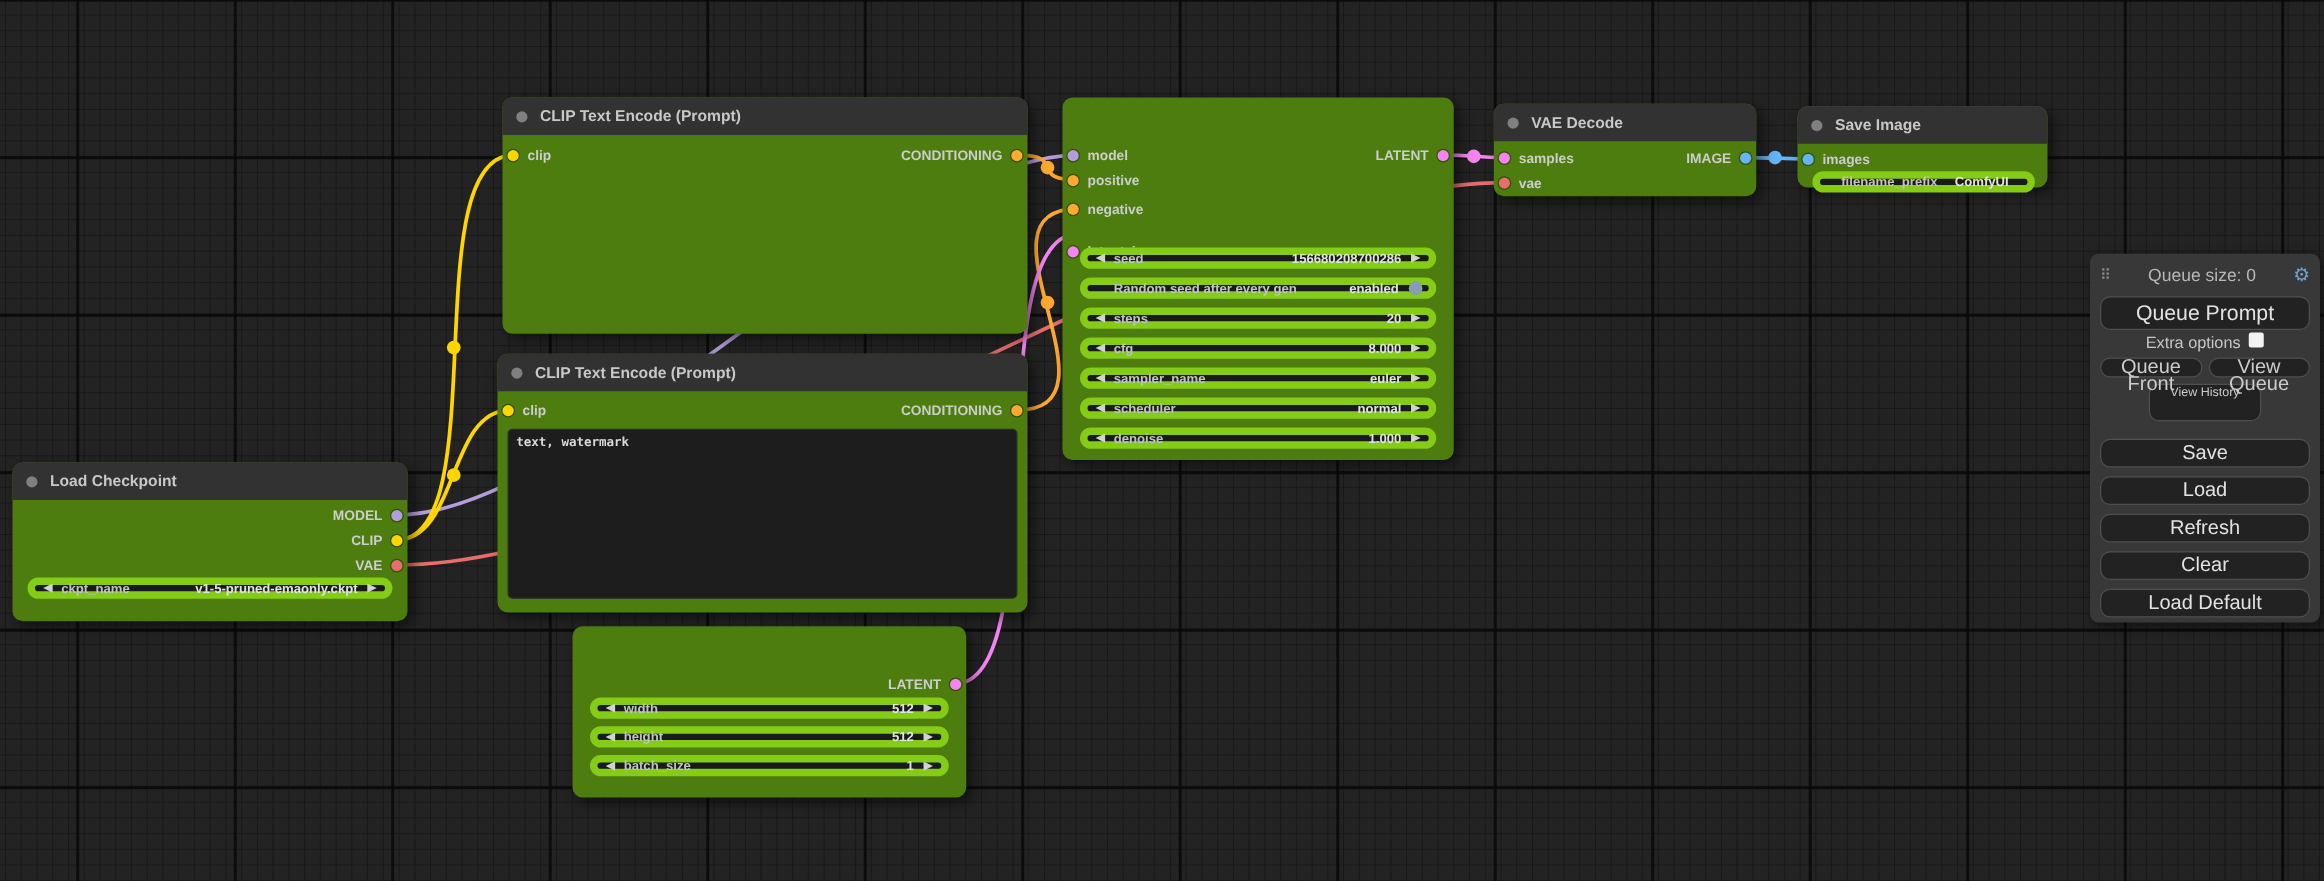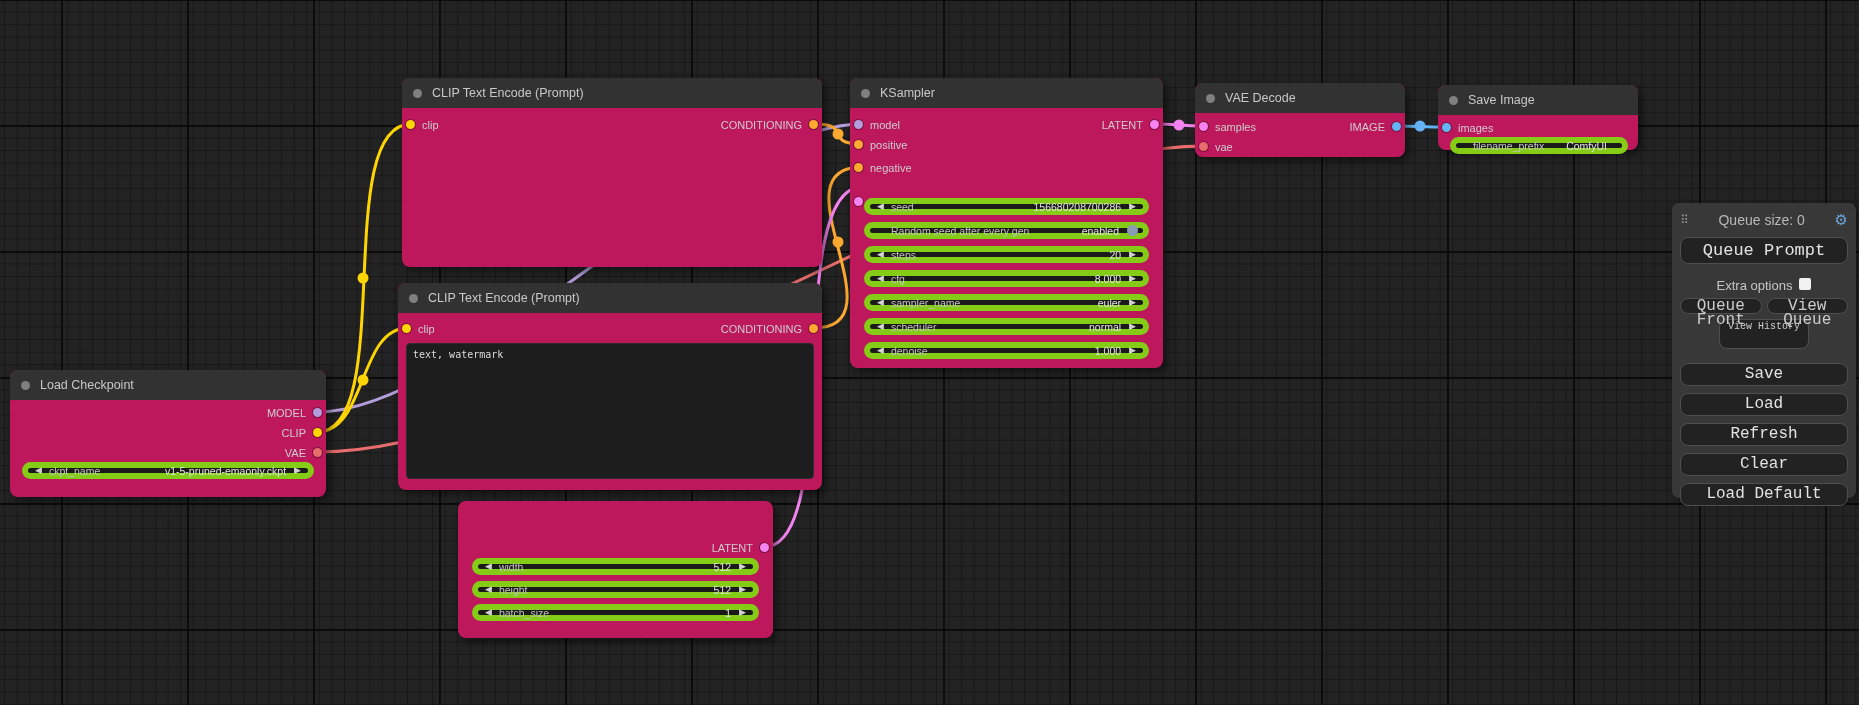--- a/index.html
+++ b/index.html
@@ -11,22 +11,23 @@
       linear-gradient(to right, rgba(8,8,8,.85) 0 2px, transparent 2px),
       linear-gradient(to bottom, rgba(8,8,8,.85) 0 2px, transparent 2px),
       linear-gradient(to right, rgba(16,16,16,.55) 0 1px, transparent 1px),
       linear-gradient(to bottom, rgba(16,16,16,.55) 0 1px, transparent 1px);
     background-size:126px 126px,126px 126px,12.6px 12.6px,12.6px 12.6px;
     background-position:61px -1px,61px -1px,4px -1px,4px -1px;
   }
   .wires{position:absolute;left:0;top:0;z-index:1;}
   .wires path{fill:none;stroke-width:3;stroke-linecap:round;}
   .node{
-    position:absolute;z-index:2;background:#be185d;border-radius:8px;
+    position:absolute;z-index:2;background:#4d7c0f;border-radius:8px;
     box-shadow:4px 4px 10px rgba(0,0,0,.5);
+    font-weight:bold;
   }
   .node-title{
     height:30px;background:#323232;border-radius:8px 8px 0 0;
     display:flex;align-items:center;gap:10px;padding:0 11px;
     color:#c8c8c8;font-size:12.5px;
   }
   .title-dot{width:9px;height:9px;border-radius:50%;background:#808080;flex:none;}
   .port{position:absolute;display:flex;align-items:center;gap:7px;height:13px;
     font-size:11px;color:#cdcdcd;white-space:nowrap;}
   .port.in{left:4px;}
@@ -52,24 +53,24 @@
     position:absolute;left:1672px;top:203px;width:184px;height:295px;z-index:3;
     background:#383838;border-radius:7px;box-shadow:3px 3px 9px rgba(0,0,0,.45);
     box-sizing:border-box;padding:8px 8px 0 8px;
   }
   .qheader{display:flex;align-items:center;color:#b8b8b8;font-size:14px;height:18px;}
   .qdrag{font-family:"DejaVu Sans",sans-serif;font-size:12px;color:#8f8f8f;flex:none;}
   .qtitle{flex:1;text-align:center;}
   .qgear{font-family:"DejaVu Sans",sans-serif;font-size:15px;line-height:1;flex:none;cursor:pointer;}
   .qbtn{
     background:#222222;border:1px solid #4f4f4f;border-radius:8px;color:#e2e2e2;
-    text-align:center;box-sizing:border-box;cursor:pointer;font-family:Liberation Mono, monospace;
+    text-align:center;box-sizing:border-box;cursor:pointer;
   }
   .qprompt{margin-top:8px;height:27px;line-height:25px;font-size:17px;}
-  .qextra{margin-top:14px;height:14px;display:flex;justify-content:center;
+  .qextra{margin-top:2px;height:14px;display:flex;justify-content:center;
     gap:7px;color:#c6c6c6;font-size:13px;}
   .qcheck{width:12px;height:12px;background:#f2f2f2;border-radius:2px;}
   .qsmallrow{display:flex;gap:5px;margin-top:6px;}
   .qsmall{flex:1;height:16px;line-height:14px;font-size:16px;color:#cccccc;}
   .qhistory{width:90px;margin:5px auto 0;height:30px;line-height:14px;font-size:10px;color:#cccccc;}
   .qbig{height:23px;line-height:21px;font-size:16px;}
   .mt14{margin-top:14px;} .mt7{margin-top:7px;}
 </style>
 </head>
 <body>
@@ -167,24 +168,20 @@
   </div>
   <div class="widget" style="left:14px;top:103px;width:287px">
     <span class="arrow">◀</span>
     <span class="wlabel">batch_size</span>
     <span class="wvalue">1</span>
     <span class="arrow">▶</span>
   </div>
 </div>
 
 <div class="node" style="left:850px;top:78px;width:313px;height:290px">
-  <div class="node-title">
-    <span class="title-dot"></span>
-    <span>KSampler</span>
-  </div>
   <div class="port in" style="top:40px">
     <span class="pdot" style="background: rgb(179, 157, 219);"></span>
     <span>model</span>
   </div>
   <div class="port in" style="top:60px">
     <span class="pdot" style="background: rgb(255, 169, 49);"></span>
     <span>positive</span>
   </div>
   <div class="port in" style="top:83px">
     <span class="pdot" style="background: rgb(255, 169, 49);"></span>

